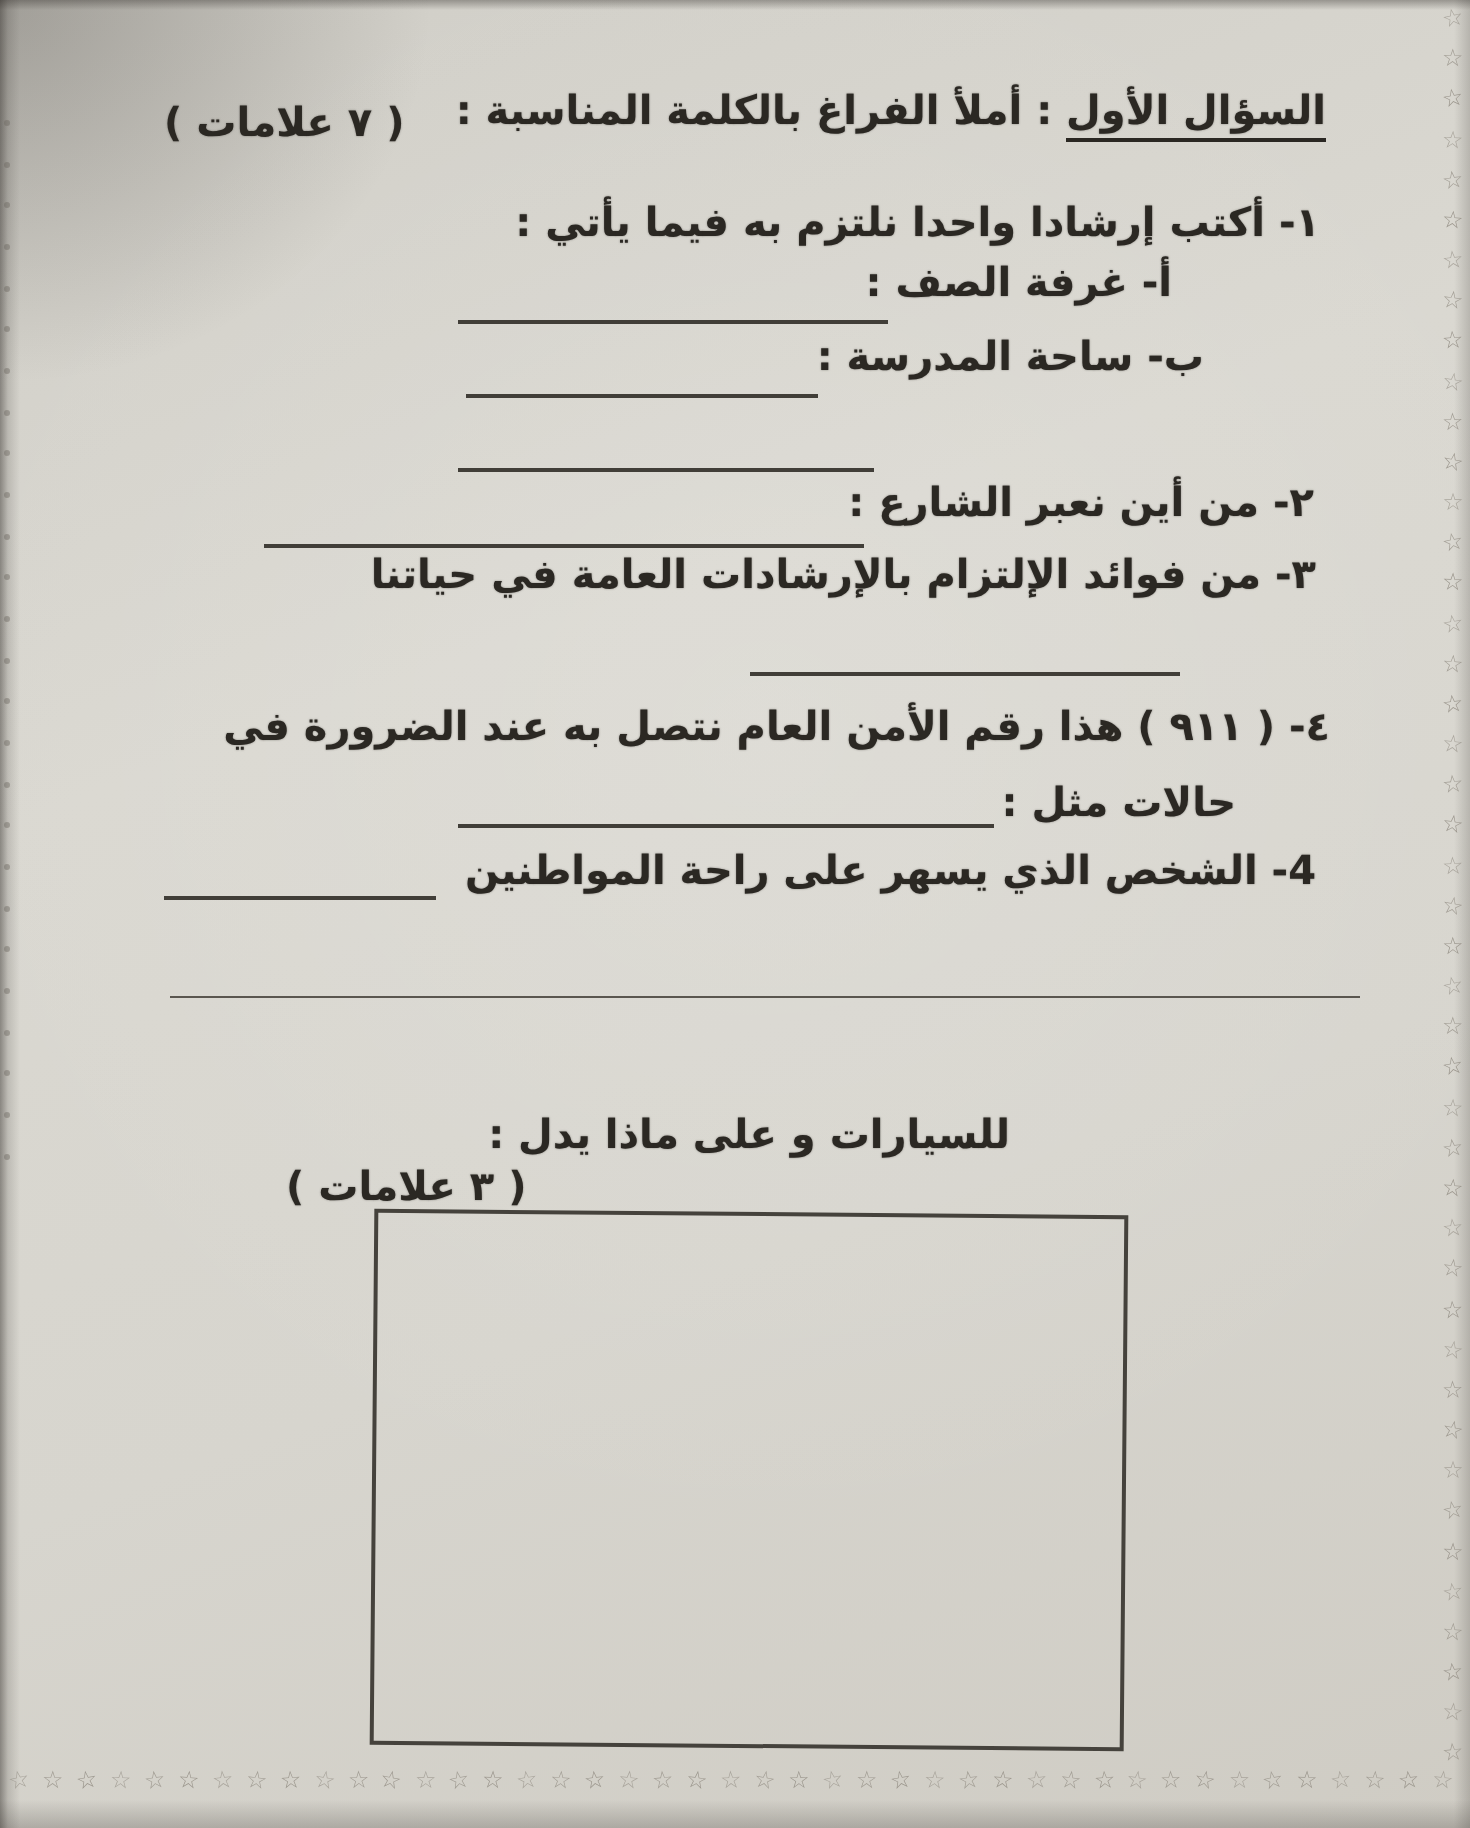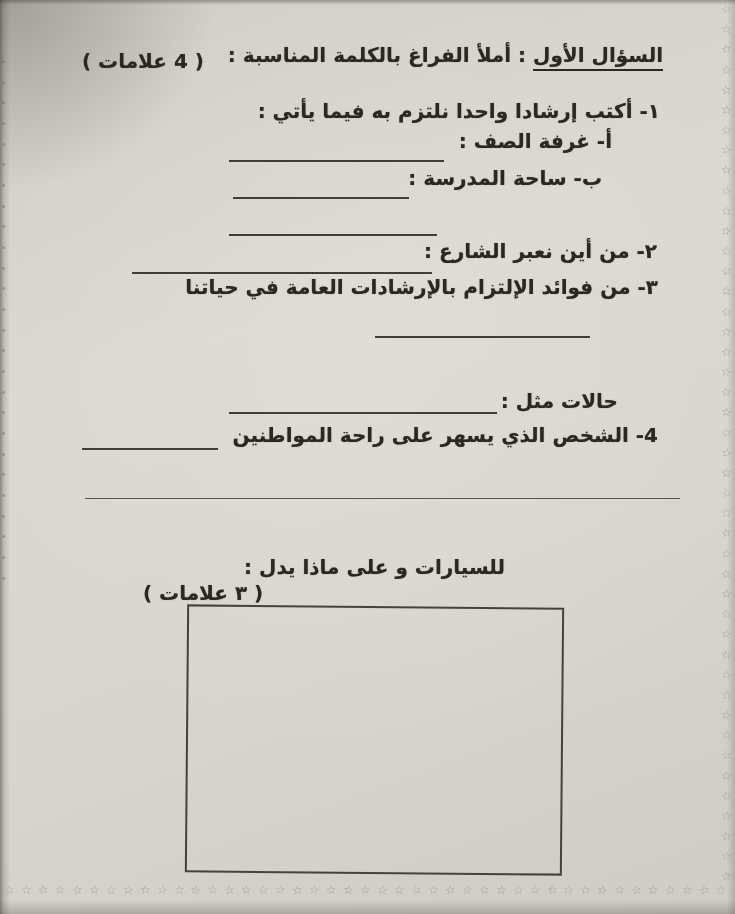--- a/index.html
+++ b/index.html
@@ -56,21 +56,21 @@
   .dots-left {
     position: absolute; left: 2px; top: 60px; height: 520px;
     display: flex; flex-direction: column; justify-content: space-between;
   }
   .dot { width: 3px; height: 3px; border-radius: 50%; background: rgba(105,100,92,.42); }
 
   
   .q1-heading   { top: 40px;  right: 72px; text-align: center; }
   .q1-marks     { top: 46px;  left: 82px; }
   .q1-item1     { top: 96px;  right: 75px; }
-  .q1-sub-a     { top: 126px; right: 123px; }
+  .q1-sub-a     { top: 126px; right: 149px; }
   .q1-sub-b     { top: 163px; right: 133px; }
   .q1-sub-c     { top: 199px; right: 133px; }
   .q1-item2     { top: 236px; right: 78px; }
   .q1-item3     { top: 272px; right: 77px; }
   .q1-item4a    { top: 348px; right: 70px; }
   .q1-item4b    { top: 386px; right: 117px; text-align: center; }
   .q1-item5     { top: 420px; right: 77px; }
   .q2-heading   { top: 512px; right: 79px; }
   .q2-line2     { top: 552px; right: 230px; }
   .q2-marks     { top: 578px; left: 143px; }
@@ -83,38 +83,39 @@
   .blank-4  { top: 412px; left: 229px; width: 268px; }
   .blank-5  { top: 448px; left: 82px;  width: 136px; }
   .rule-mid { top: 498px; left: 85px;  width: 595px; }
 </style>
 </head>
 <body>
 
 <div class="photo">
 
   <div class="txt q1-heading"><span class="u">السؤال الأول</span><span> : أملأ الفراغ بالكلمة المناسبة :</span></div>
-  <div class="txt q1-marks">( 4 علامات )</div>
+  <div class="txt q1-marks">( ٧ علامات )</div>
 
   <div class="txt q1-item1">١- أكتب إرشادا واحدا نلتزم به فيما يأتي :</div>
 
   <div class="txt q1-sub-a">أ- غرفة الصف :</div>
   <div class="blank blank-a"></div>
 
   <div class="txt q1-sub-b">ب- ساحة المدرسة :</div>
   <div class="blank blank-b"></div>
 
   <div class="blank blank-c"></div>
 
   <div class="txt q1-item2">٢- من أين نعبر الشارع :</div>
   <div class="blank blank-2"></div>
 
   <div class="txt q1-item3">٣- من فوائد الإلتزام بالإرشادات العامة في حياتنا</div>
   <div class="blank blank-3"></div>
 
+  <div class="txt q1-item4a">٤- ( ٩١١ ) هذا رقم الأمن العام نتصل به عند الضرورة في</div>
   <div class="txt q1-item4b">حالات مثل :</div>
   <div class="blank blank-4"></div>
 
   <div class="txt q1-item5">4- الشخص الذي يسهر على راحة المواطنين</div>
   <div class="blank blank-5"></div>
 
   <div class="divider rule-mid"></div>
 
   <div class="txt q2-line2">للسيارات و على ماذا يدل :</div>
   <div class="txt q2-marks">( ٣ علامات )</div>

